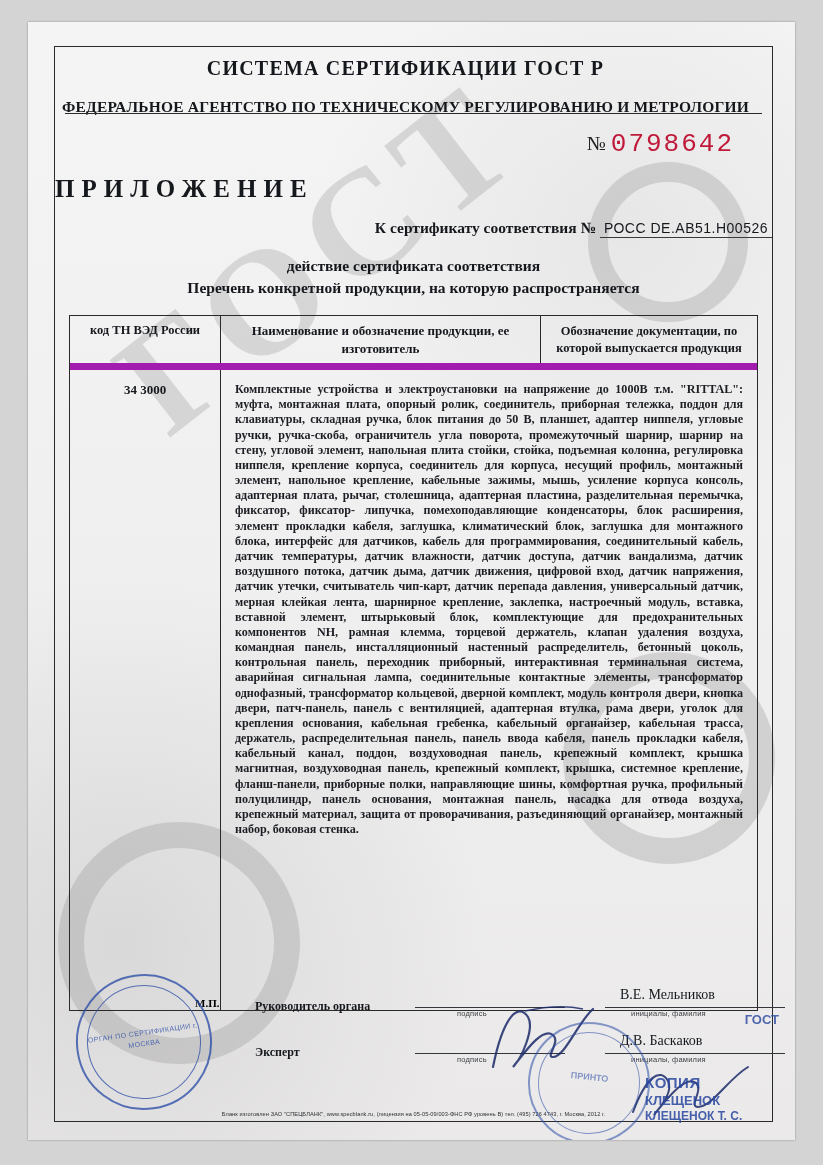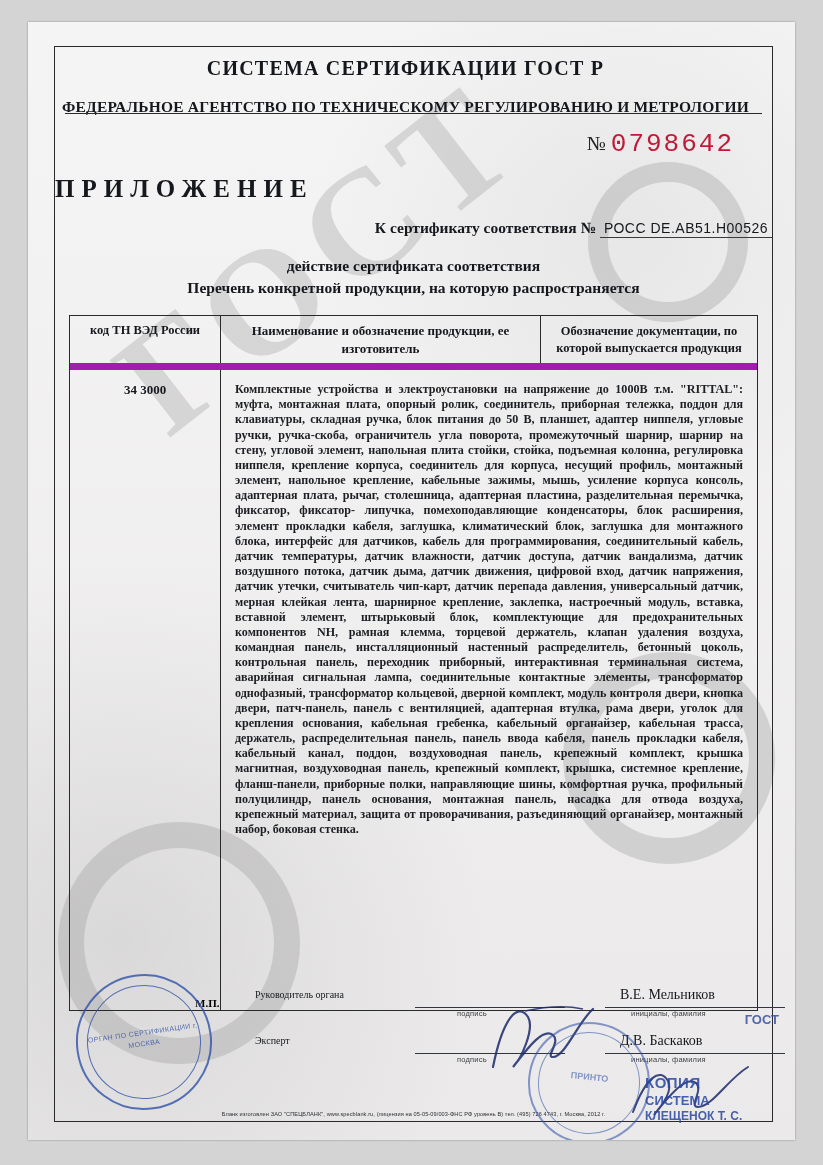--- a/index.html
+++ b/index.html
@@ -220,22 +220,23 @@
     font-size: 14.5px;
     color: #15181d;
   }
   .sig-row {
     position: relative;
     height: 46px;
   }
   .sig-role {
     position: absolute;
     left: 180px;
-    top: 6px;
-    font-size: 10px;
+    top: 16px;
+    font-size: 12px;
+    font-weight: bold;
   }
   .sig-line {
     position: absolute;
     top: 24px;
     height: 0;
     border-bottom: 1px solid #33363b;
   }
   .sig-line.l1 { left: 340px; width: 150px; }
   .sig-line.l2 { left: 530px; width: 180px; }
   .sig-cap {
@@ -489,19 +490,19 @@
     <svg class="sig-ink s2" width="140" height="70" viewBox="0 0 140 70">
       <path d="M5,55 C18,20 32,10 40,24 C46,36 30,52 26,58 C40,40 58,18 68,26 C76,33 60,50 70,50 C84,50 100,22 120,10" fill="none" stroke="#1c2b6b" stroke-width="2" stroke-linecap="round"></path>
     </svg>
 
     <div class="stamp-round2">
       <div class="st-txt">ПРИНТО</div>
     </div>
 
     <div class="stamp-copy">
       <div class="l1">КОПИЯ</div>
-      <div class="l2">СИСТЕМА</div>
+      <div class="l2">КЛЕЩЕНОК</div>
       <div class="l3">КЛЕЩЕНОК Т. С.</div>
     </div>
     <div class="stamp-right">ГОСТ</div>
 
   </div>
 </div>
 
 </body></html>

